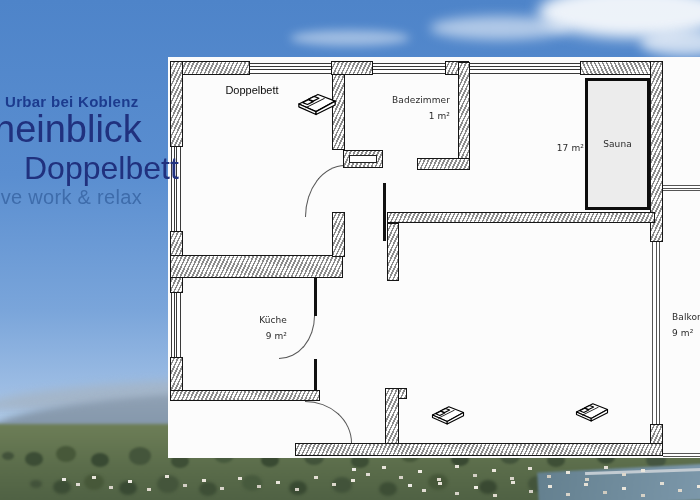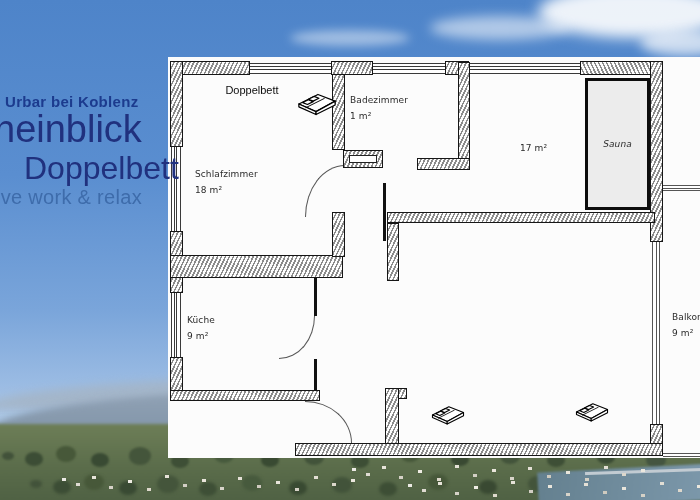--- a/index.html
+++ b/index.html
@@ -42,22 +42,22 @@
   .railv{position:absolute;box-sizing:border-box;background:#fff;border-left:1.2px solid #555;border-right:1.2px solid #555;
     background-image:linear-gradient(90deg,#555,#555);background-size:1px 100%;background-position:50% 0;background-repeat:no-repeat;}
   .railh{position:absolute;box-sizing:border-box;background:#fff;border-top:1.2px solid #555;border-bottom:1.2px solid #555;
     background-image:linear-gradient(#555,#555);background-size:100% 1px;background-position:0 50%;background-repeat:no-repeat;}
   .door{position:absolute;box-sizing:border-box;}
   .door.tl{border-top:1.4px solid #555;border-left:1.4px solid #555;border-top-left-radius:100% 100%;}
   .door.br{border-right:1.4px solid #555;border-bottom:1.4px solid #555;border-bottom-right-radius:100% 100%;}
   .door.tr{border-top:1.4px solid #555;border-right:1.4px solid #555;border-top-right-radius:100% 100%;}
   .leaf{position:absolute;background:#111;}
   .nwhite{position:absolute;background:#fff;border:1px solid #222;box-sizing:border-box;}
-  .sauna{position:absolute;left:417px;top:21px;width:65px;height:132px;background:#ececec;border:3px solid #0c0c0c;box-sizing:border-box;display:flex;align-items:center;justify-content:center;font-style:italic;}
-  .rlabel{position:absolute;text-align:left;color:#2b2b2b;font-family:"DejaVu Sans",sans-serif;font-size:9px;font-weight:400;letter-spacing:.1px;}
+  .sauna{position:absolute;left:417px;top:21px;width:65px;height:132px;background:#ececec;border:3px solid #0c0c0c;box-sizing:border-box;display:flex;align-items:center;justify-content:center;}
+  .rlabel{position:absolute;text-align:right;color:#2b2b2b;font-family:"DejaVu Sans",sans-serif;font-size:9px;font-weight:400;letter-spacing:.1px;}
   .rlabel .ar{display:block;margin-top:6px;}
   .note{position:absolute;text-align:center;color:#0c0c0c;font-family:"Liberation Sans",sans-serif;font-size:11px;line-height:1.32;}
   .bed{position:absolute;}
 </style>
 </head>
 <body>
 
 <div class="sky"></div>
 <div class="cloud c1"></div>
 <div class="cloud c2"></div>
@@ -134,24 +134,20 @@
   <div class="leaf" style="left:146px;top:221px;width:3px;height:38px"></div>
   <div class="leaf" style="left:146px;top:302px;width:3px;height:31px"></div>
   <div class="door br" style="left:111px;top:259px;width:36px;height:43px"></div>
   <div class="wall" style="left:2px;top:333px;width:150px;height:11px"></div>
   <div class="door tr" style="left:137px;top:344px;width:47px;height:42px"></div>
 
   <div class="sauna">
     <span class="rlabel" style="position:static">Sauna</span>
   </div>
 
-  <div class="rlabel" style="left:27px;top:112px;width:100px">
-    <span>Schlafzimmer</span>
-    <span class="ar">18 m²</span>
-  </div>
   <div class="rlabel" style="left:182px;top:38px;width:100px">
     <span>Badezimmer</span>
     <span class="ar">1 m²</span>
   </div>
   <div class="rlabel" style="left:352px;top:86px;width:64px">
     <span>17 m²</span>
   </div>
   <div class="rlabel" style="left:19px;top:258px;width:100px">
     <span>Küche</span>
     <span class="ar">9 m²</span>

